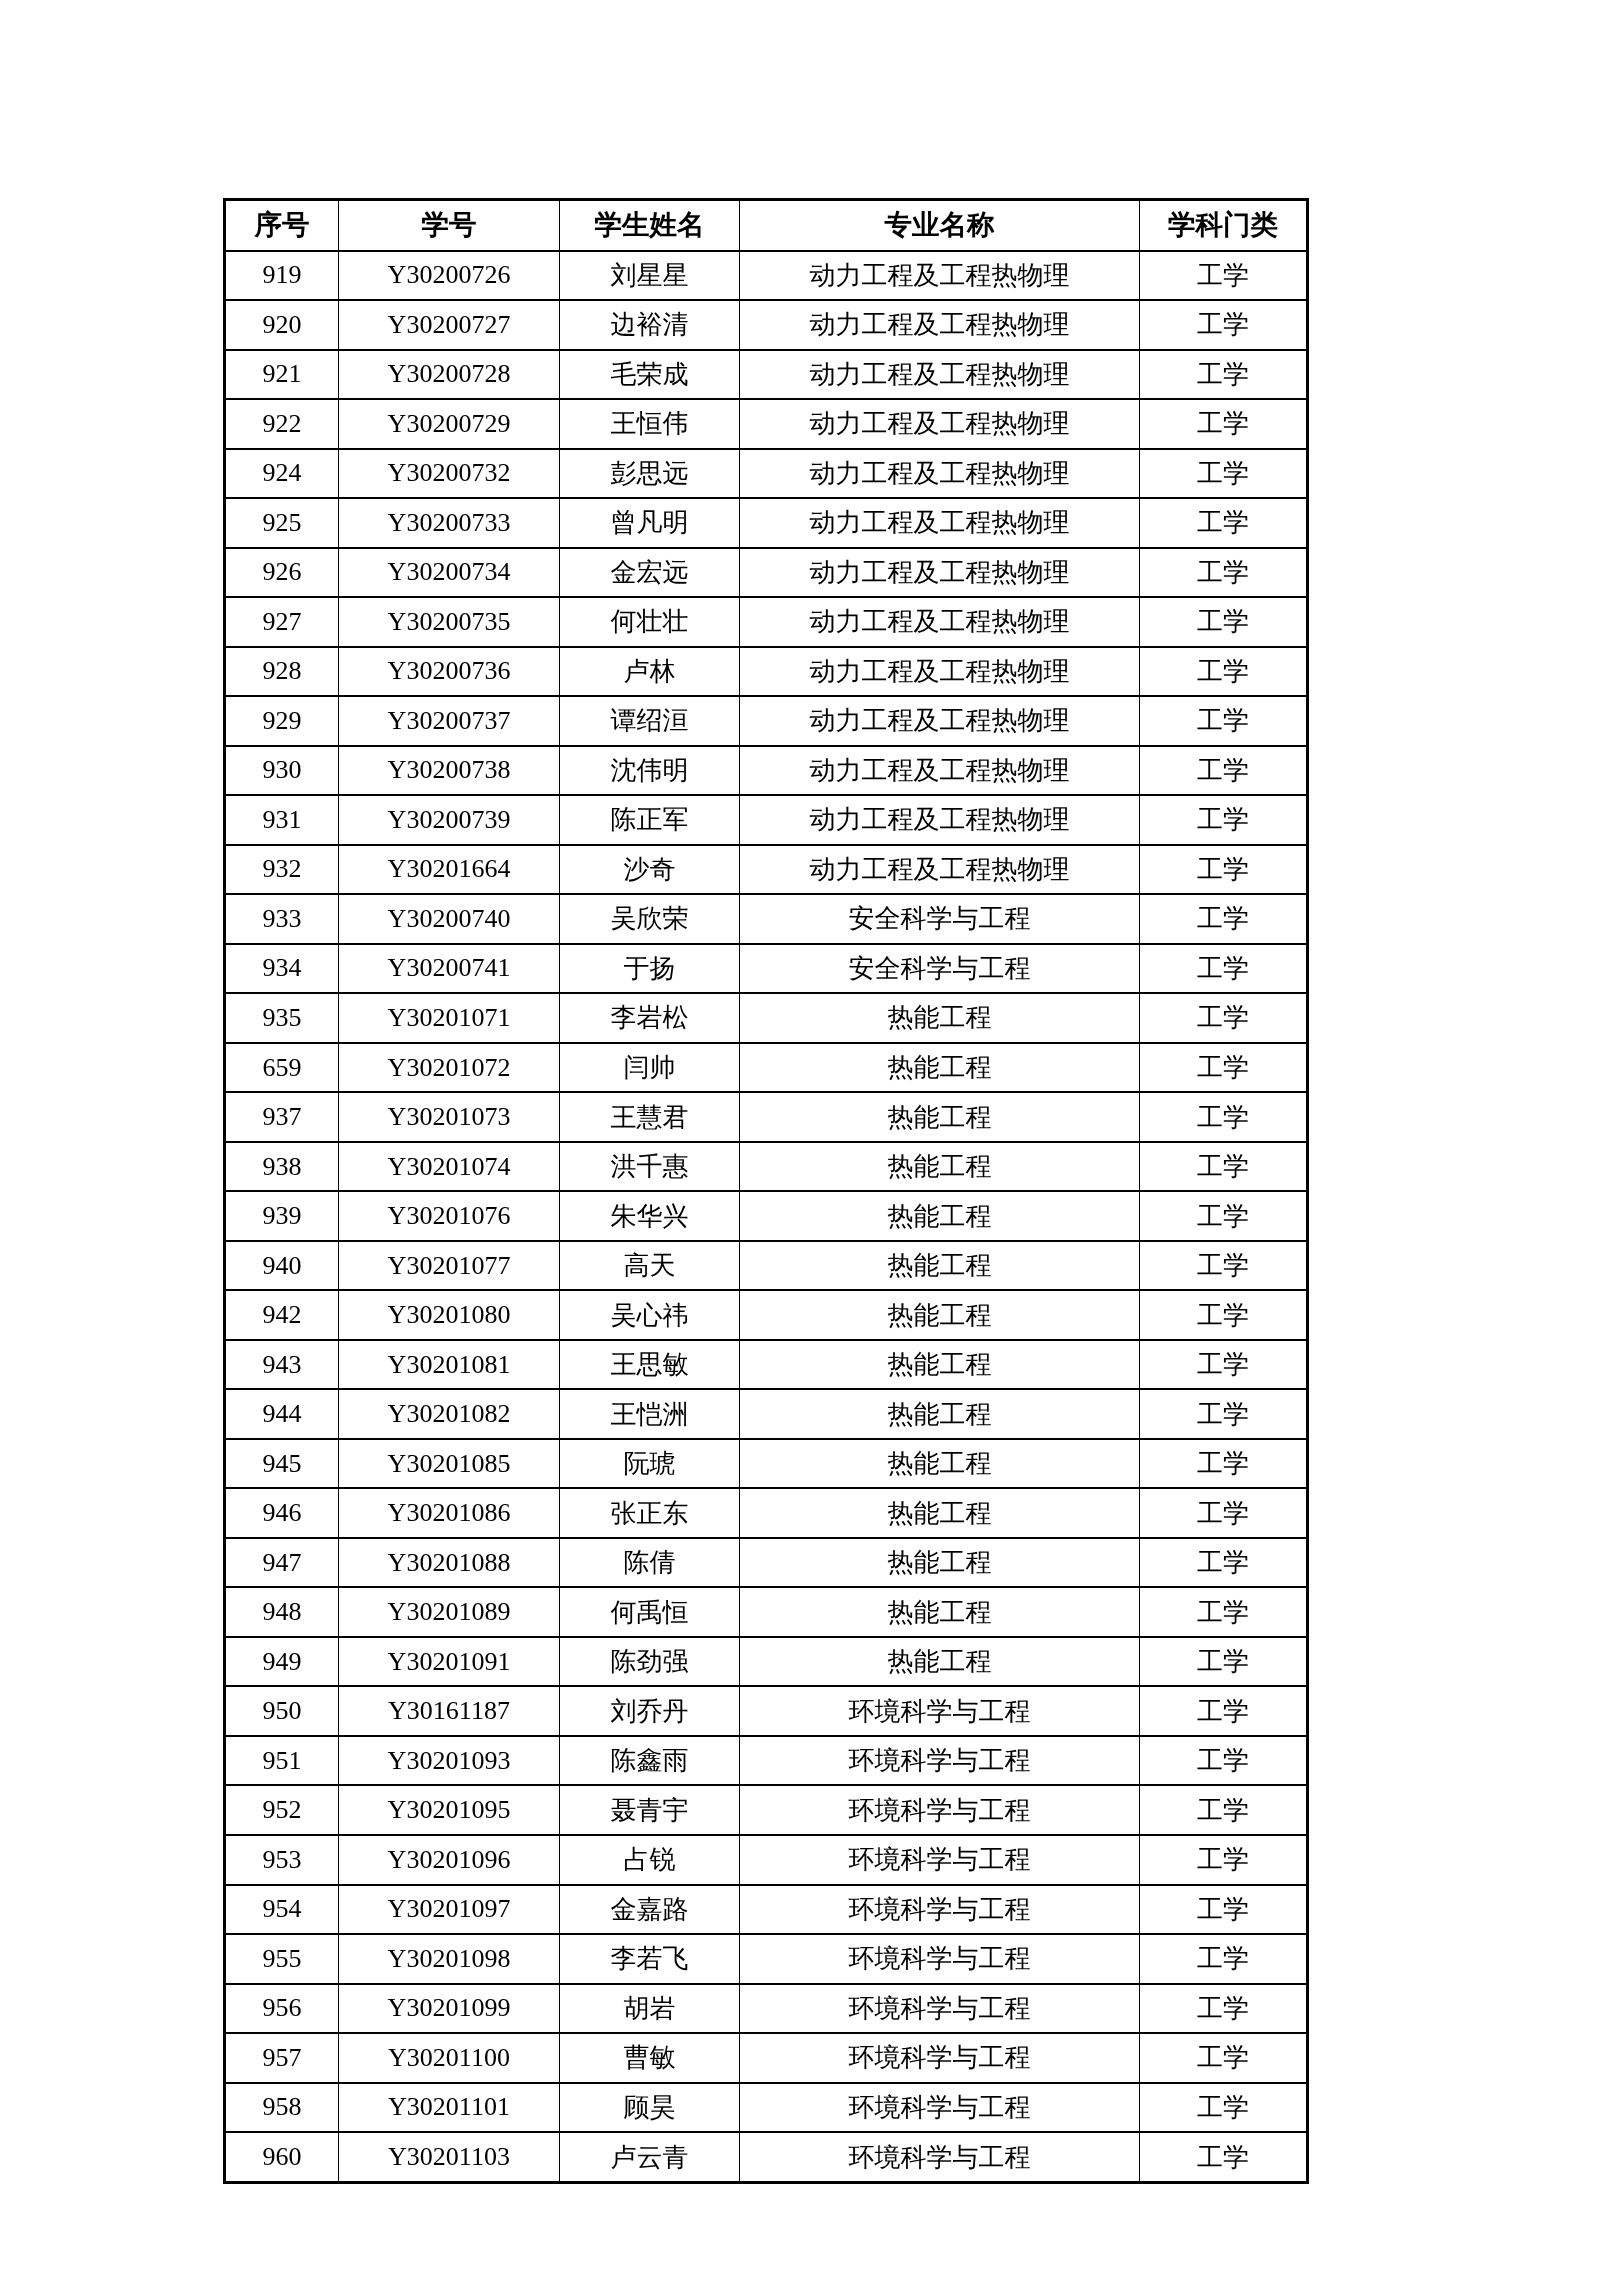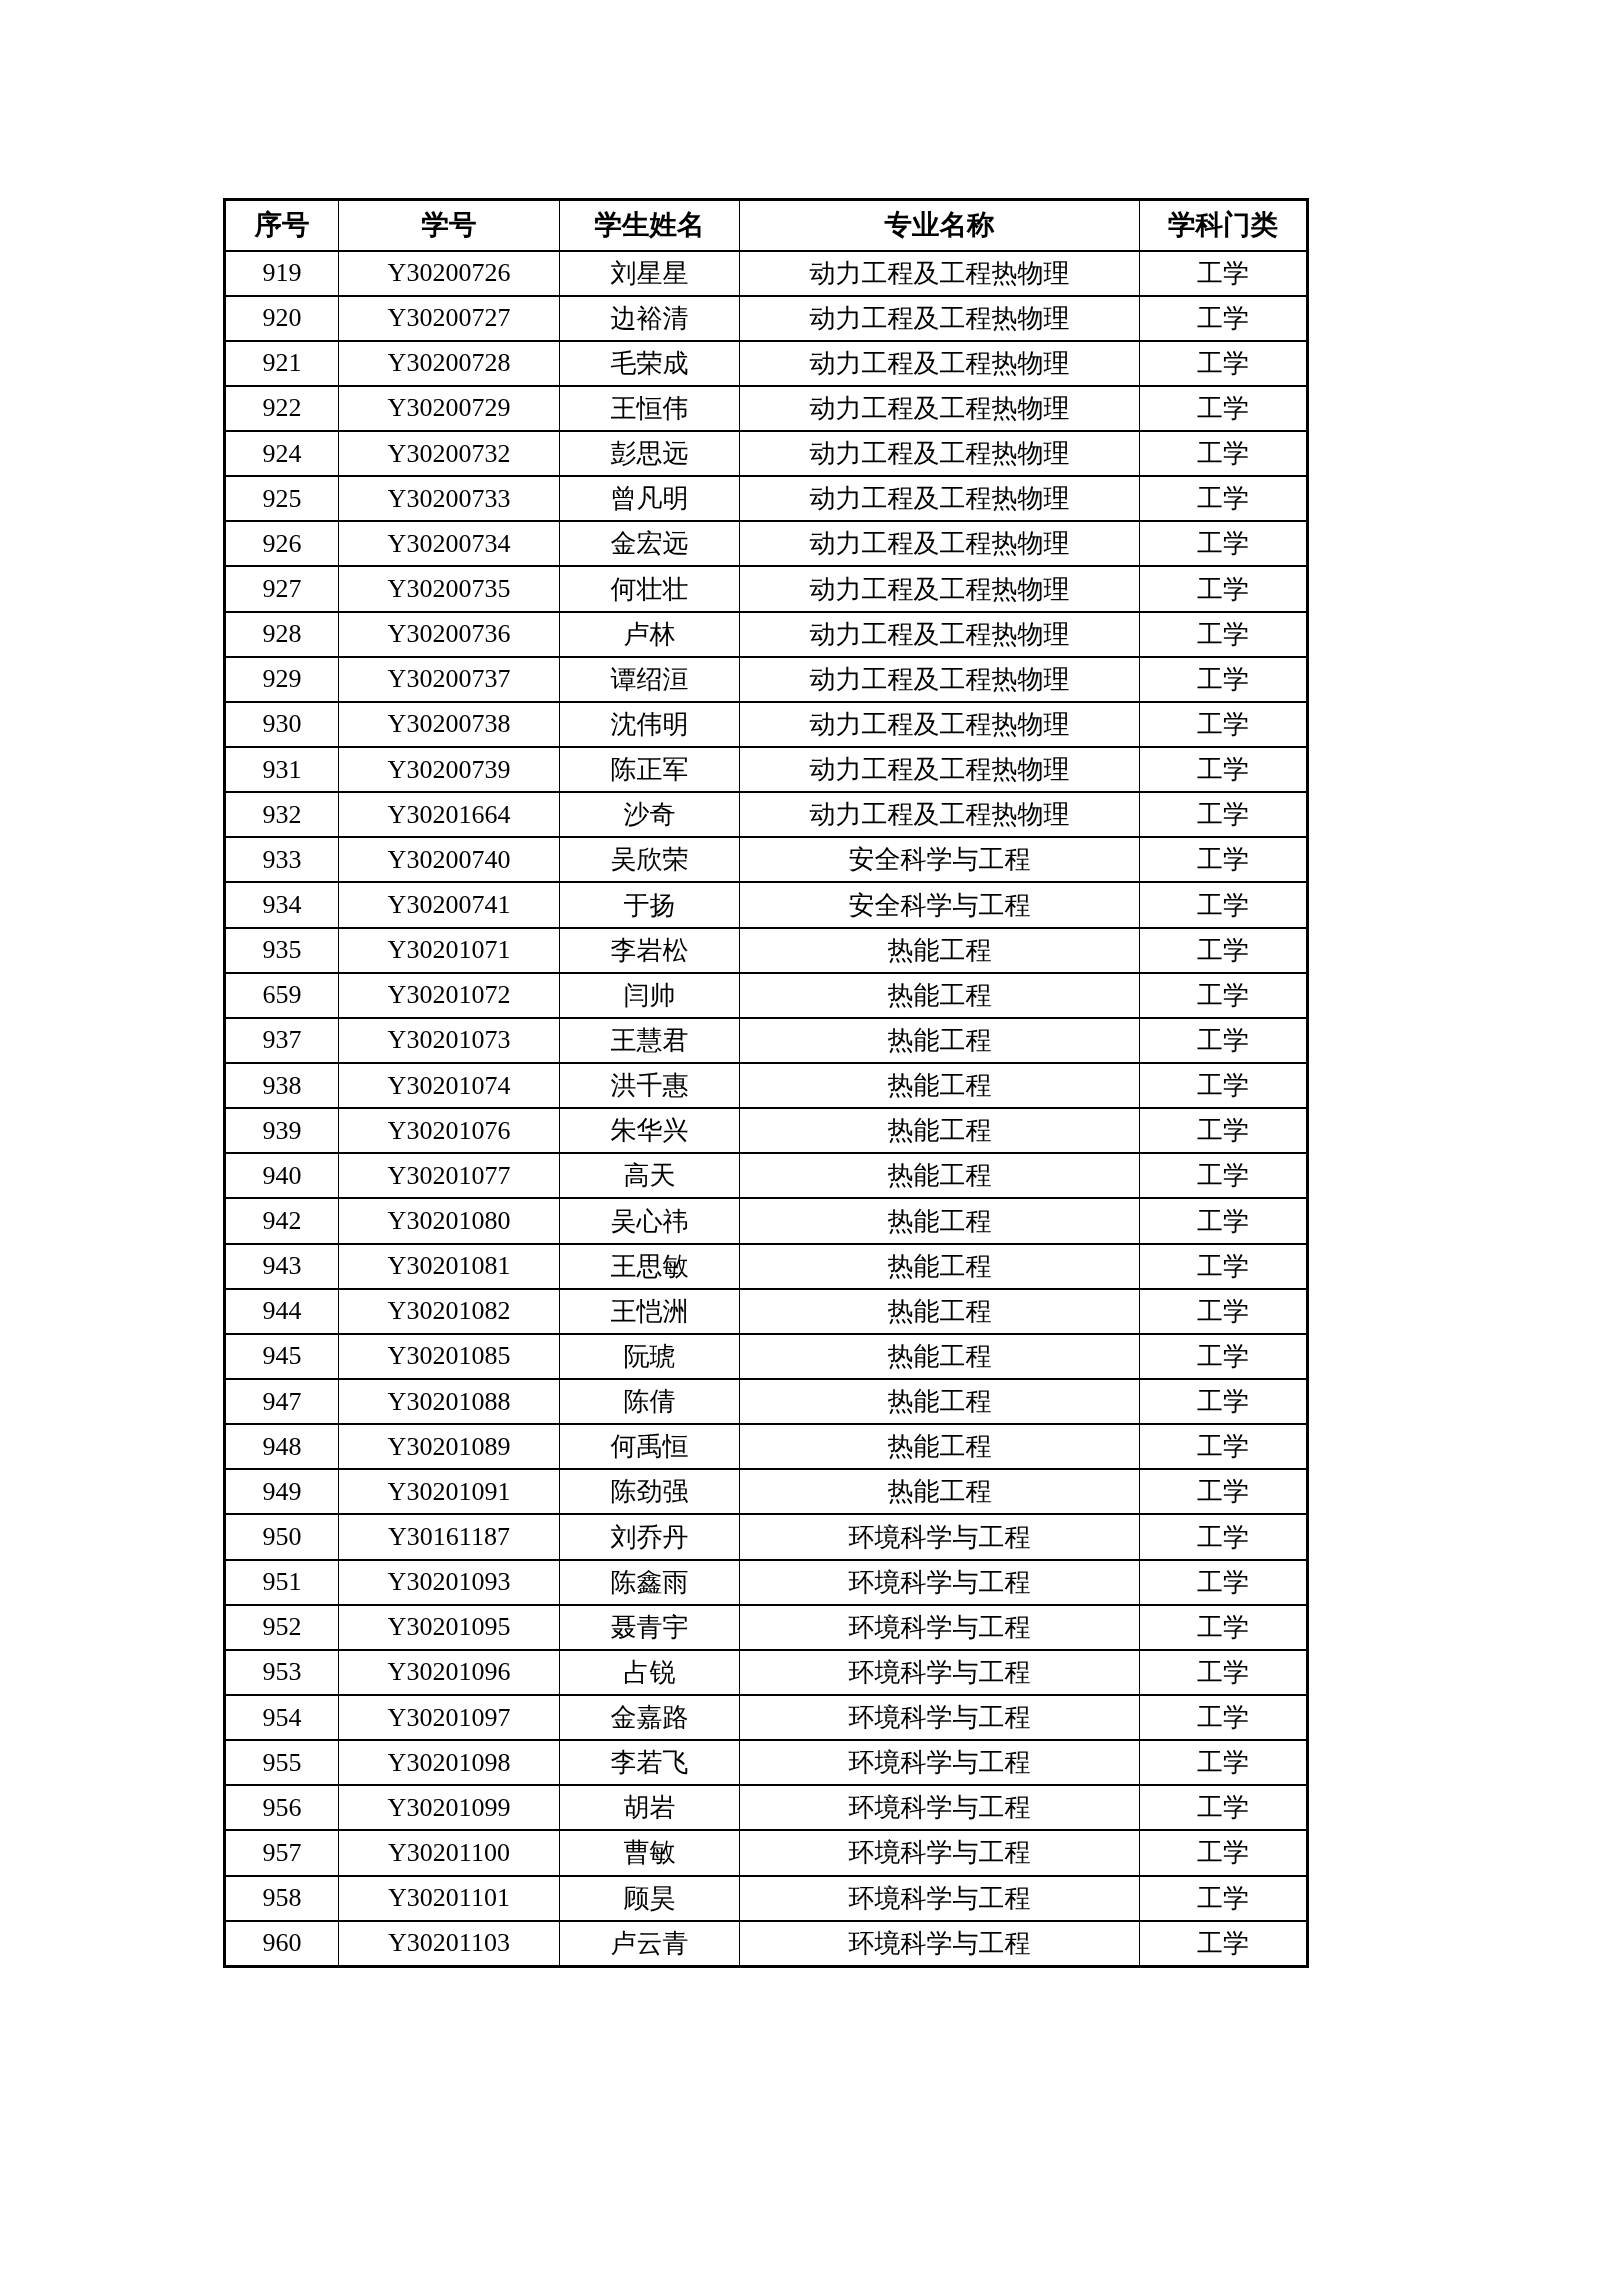--- a/index.html
+++ b/index.html
@@ -12,21 +12,21 @@
     height: 2295px;
     position: relative;
     font-family: "Liberation Serif", "DejaVu Serif", serif;
     color: #000000;
   }
   table.roster {
     position: absolute;
     left: 223px;
     top: 198px;
     width: 1082px;
-    height: 1770px;
+    height: 1986px;
     border-collapse: collapse;
     table-layout: fixed;
     border: 3.9px solid #000000;
   }
   table.roster th,
   table.roster td {
     border-left: 1.3px solid #000000;
     border-right: 1.3px solid #000000;
     border-top: 2.6px solid #000000;
     border-bottom: 2.6px solid #000000;
@@ -238,20 +238,27 @@
         <td>工学</td>
       </tr>
       <tr>
         <td>945</td>
         <td>Y30201085</td>
         <td>阮琥</td>
         <td>热能工程</td>
         <td>工学</td>
       </tr>
       <tr>
+        <td>946</td>
+        <td>Y30201086</td>
+        <td>张正东</td>
+        <td>热能工程</td>
+        <td>工学</td>
+      </tr>
+      <tr>
         <td>947</td>
         <td>Y30201088</td>
         <td>陈倩</td>
         <td>热能工程</td>
         <td>工学</td>
       </tr>
       <tr>
         <td>948</td>
         <td>Y30201089</td>
         <td>何禹恒</td>

